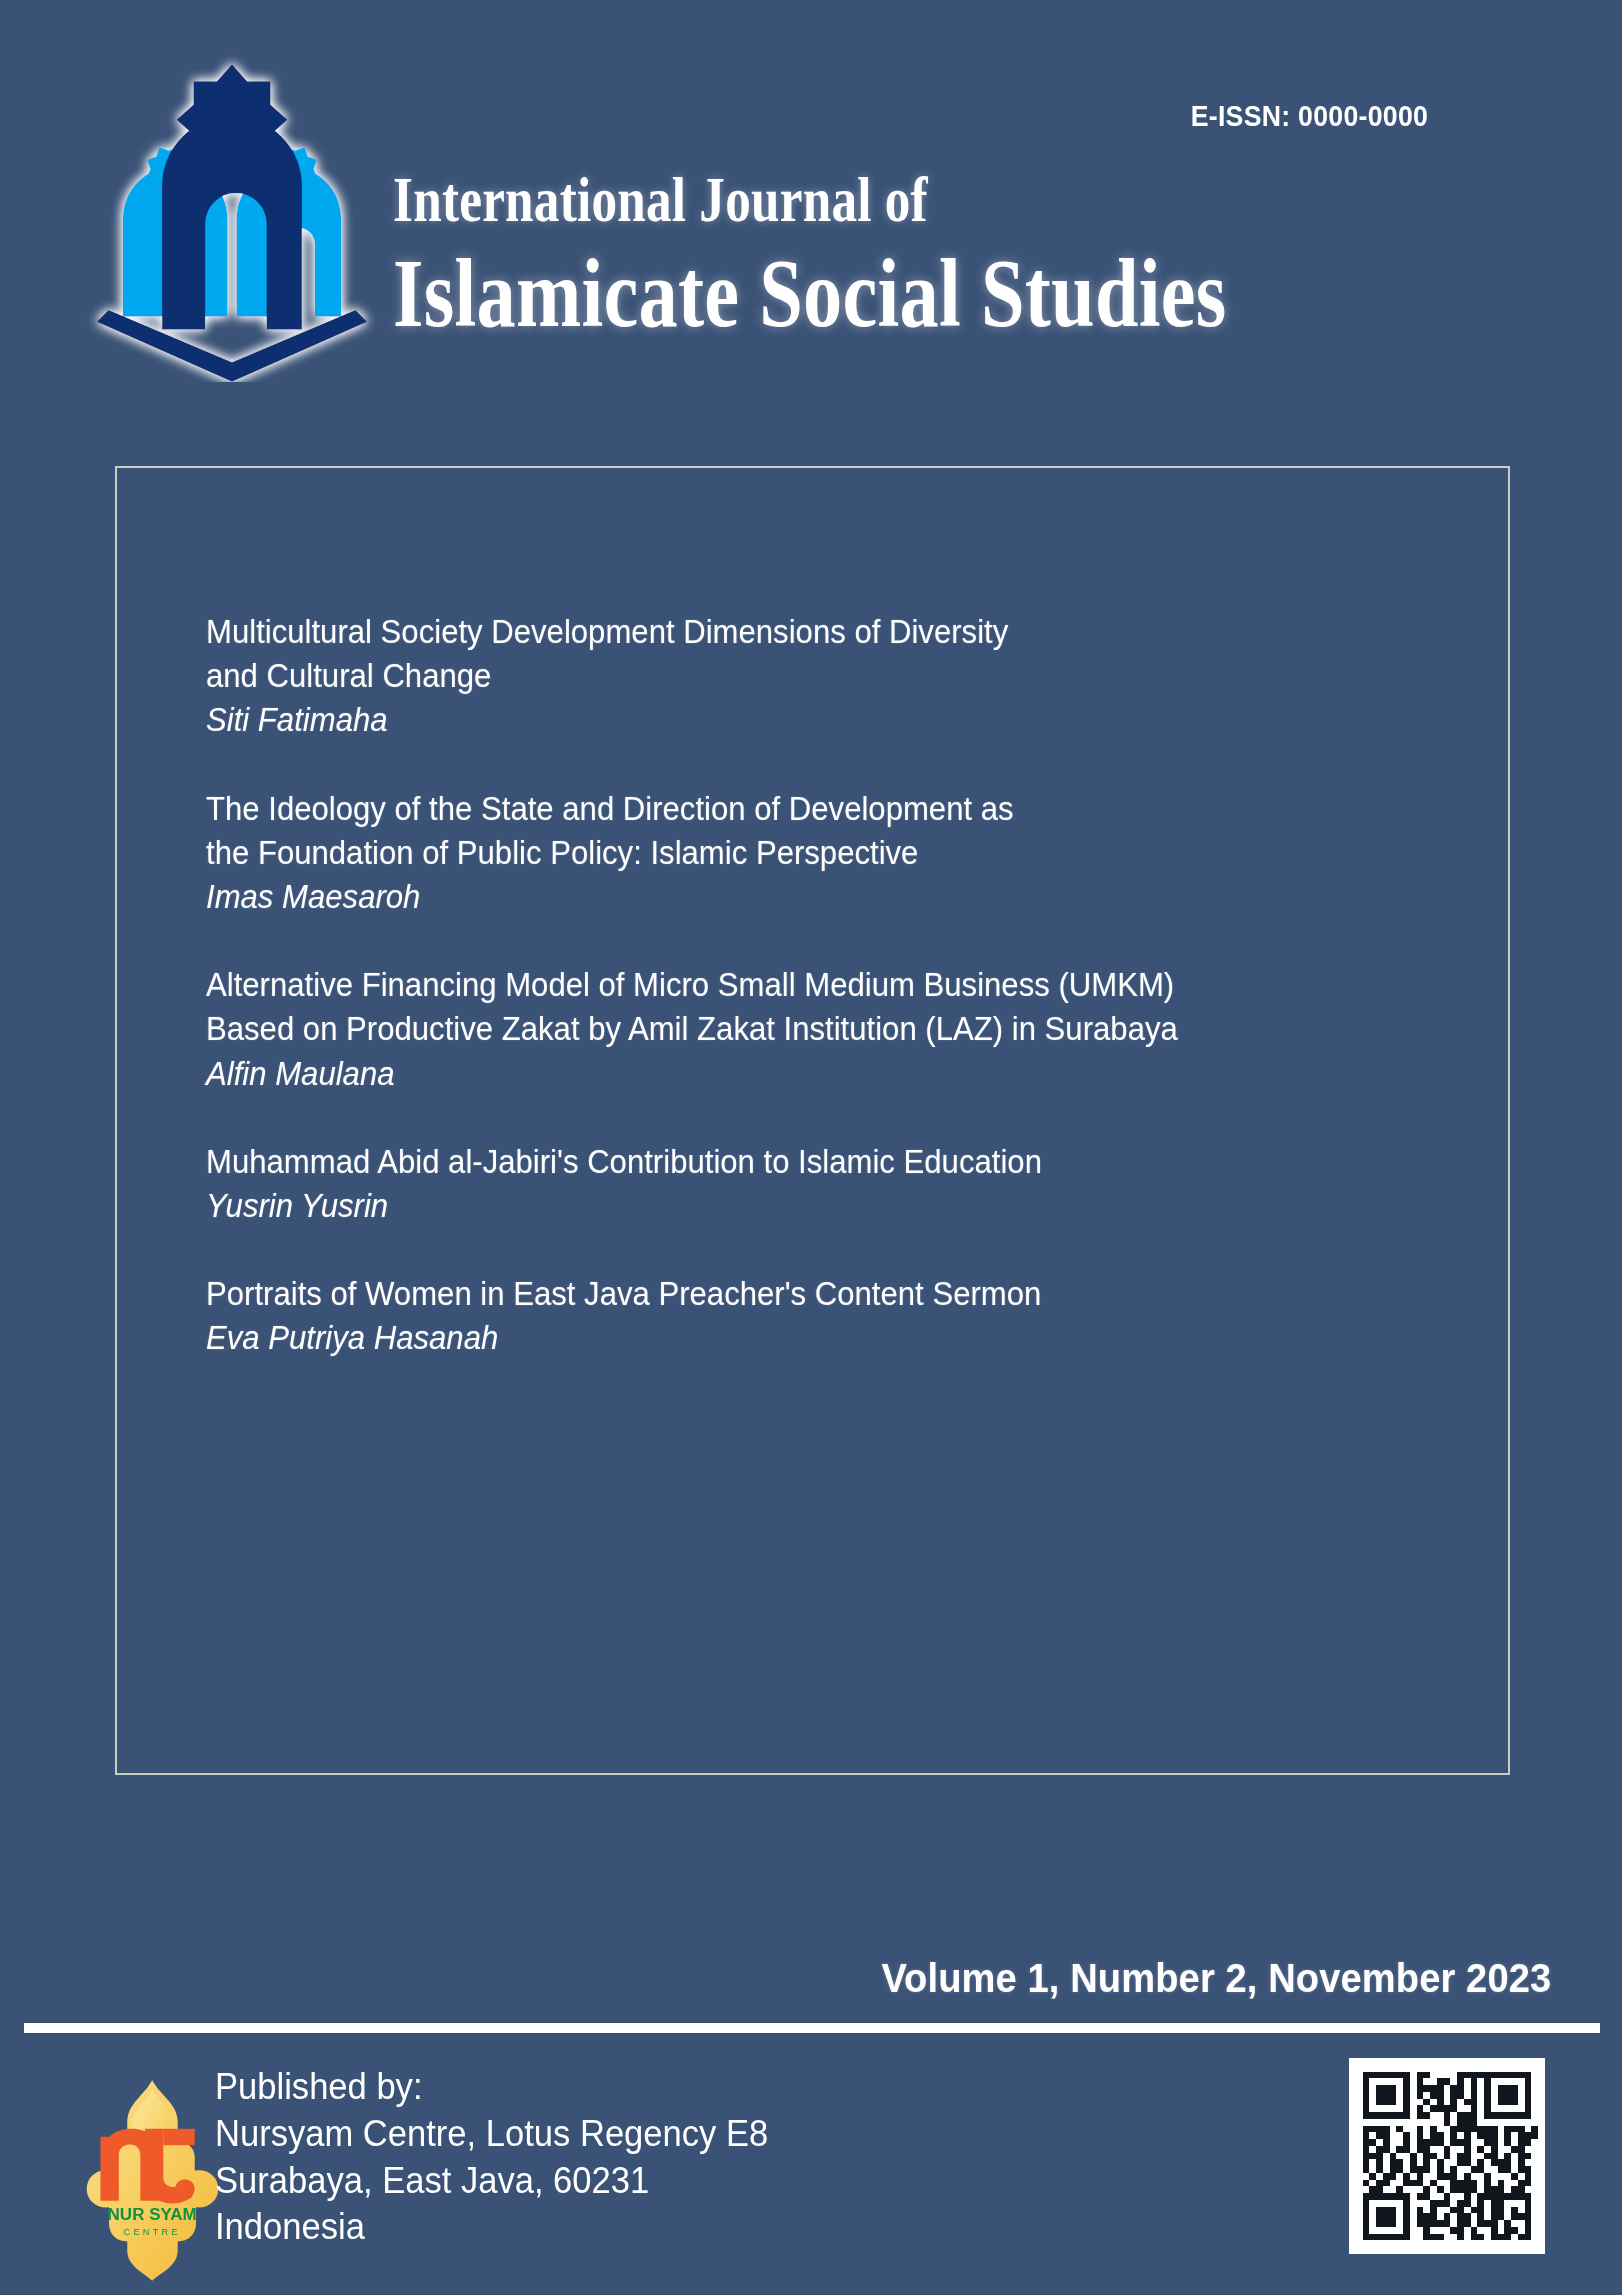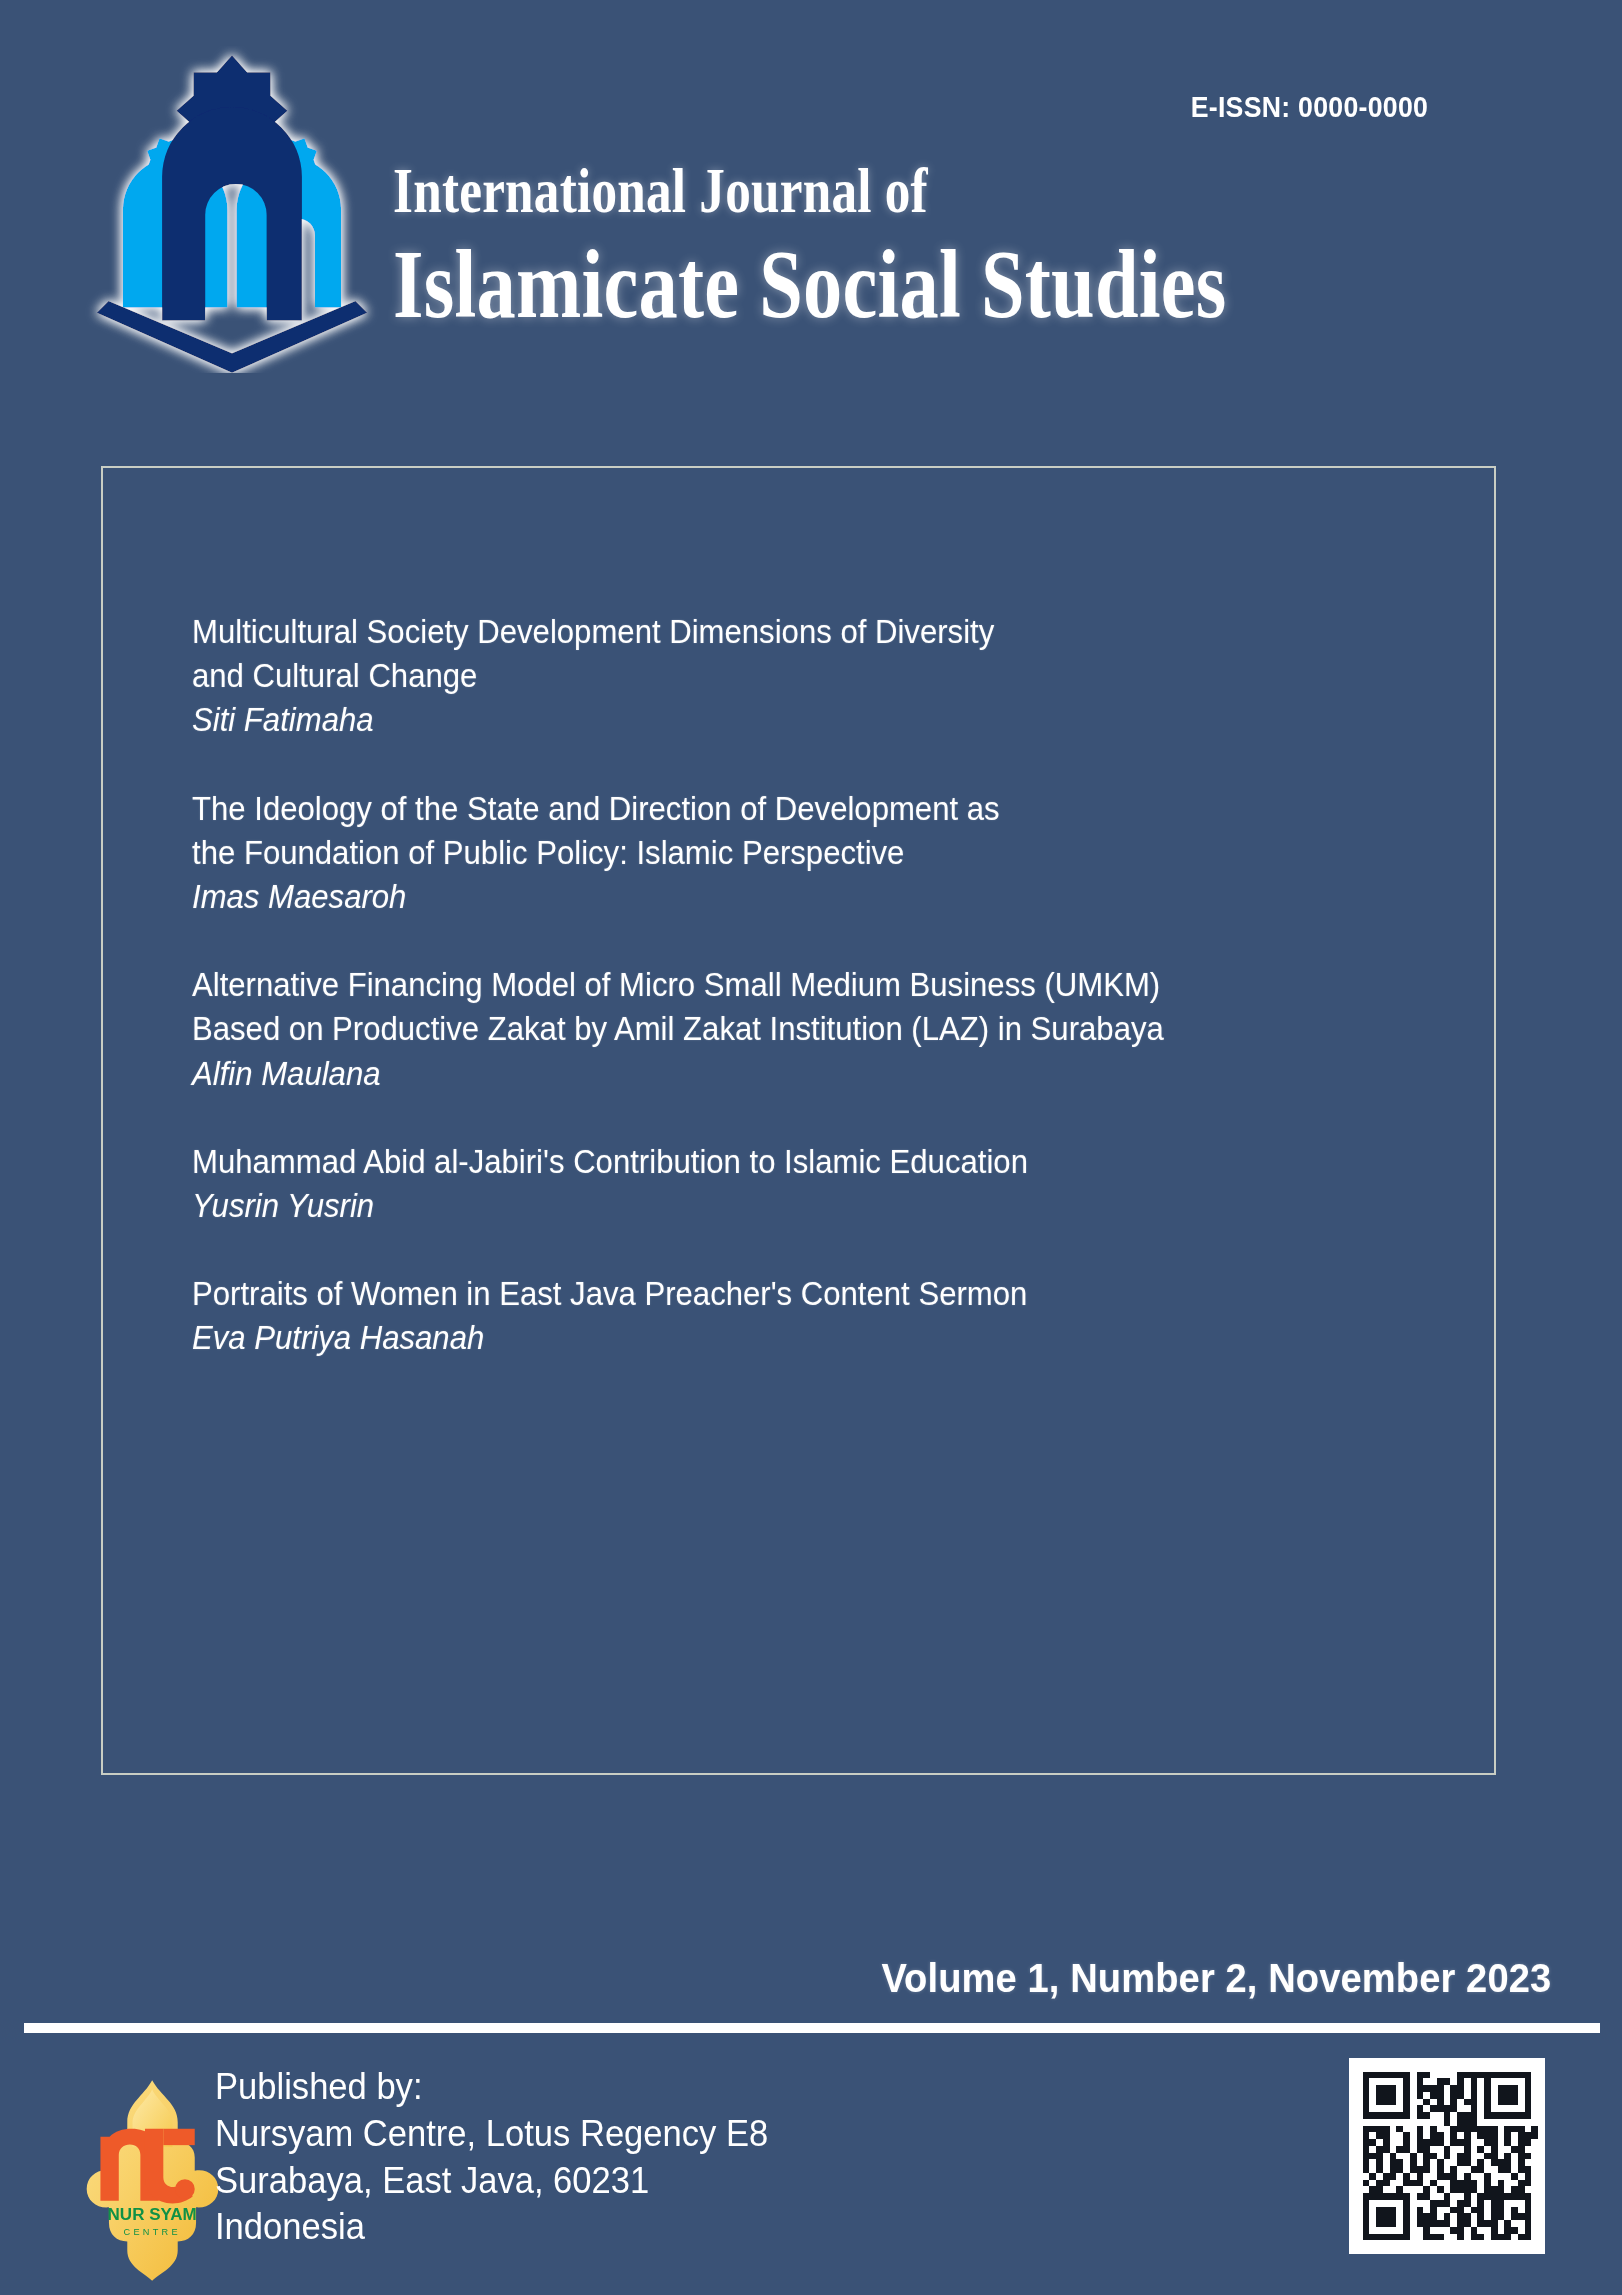--- a/index.html
+++ b/index.html
@@ -13,21 +13,21 @@
     height: 2295px;
     background: #3a5276;
     overflow: hidden;
     font-family: "Liberation Sans", sans-serif;
     color: #ffffff;
   }
 
   
   #header {
     position: absolute;
-    left: 0; top: 7px;
+    left: 0; top: 16px;
     width: 1500px;
     height: 406px;
   }
 
   #logo-mark {
     position: absolute;
     left: 85px;
     top: 39px;
     width: 294px;
     height: 327px;
@@ -73,21 +73,21 @@
     font-size: 29px;
     letter-spacing: 0.3px;
     transform: scaleX(0.92);
     transform-origin: right center;
     white-space: nowrap;
   }
 
   
   #article-box {
     position: absolute;
-    left: 101px;
+    left: 115px;
     top: 466px;
     width: 1395px;
     height: 1309px;
     border: 2px solid #c9cec4;
     box-sizing: border-box;
   }
   #article-list {
     position: absolute;
     left: 89px;
     top: 141px;

